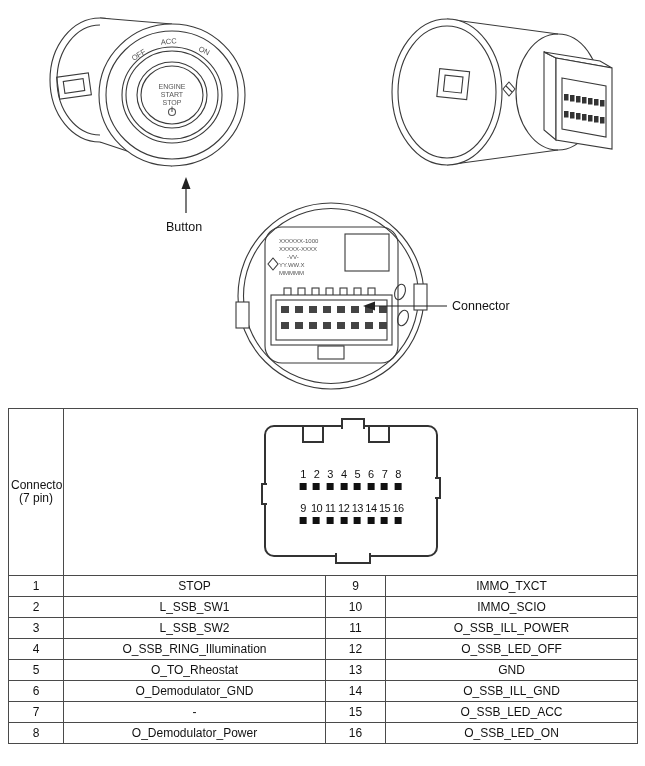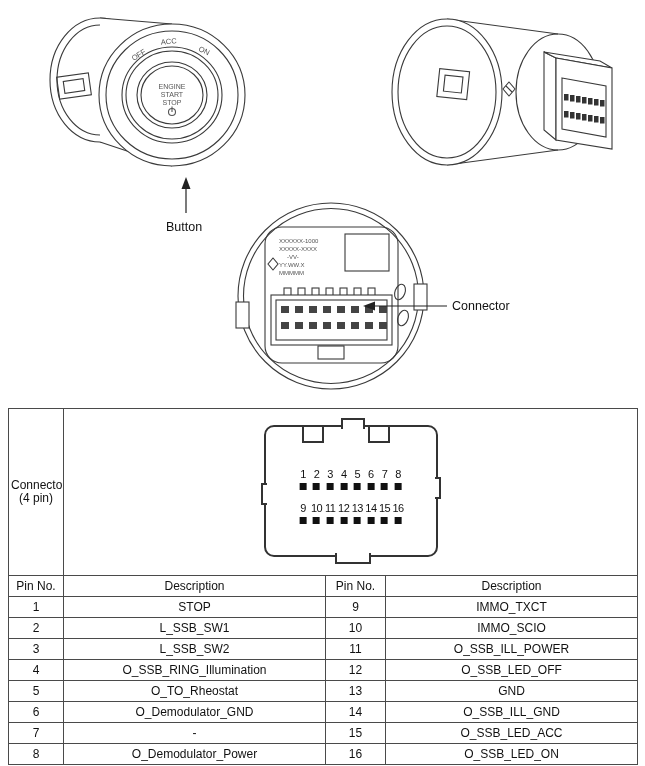--- a/index.html
+++ b/index.html
@@ -218,21 +218,21 @@
     <colgroup>
       <col style="width:55px">
         <col style="width:262px">
         <col style="width:60px">
         <col style="width:252px">
     </colgroup>
     <tbody>
       <tr class="diagram-row">
         <td class="conn-cell">
           <div>Connector</div>
-          <div>(4 pin)</div>
+          <div>(7 pin)</div>
         </td>
         <td colspan="3" class="diagram-cell">
           <div class="pinout">
             <div class="pinout-tab-top"></div>
             <div class="pinout-tab-bottom"></div>
             <div class="pinout-bump-left"></div>
             <div class="pinout-bump-right"></div>
             <div class="latch latch-1"></div>
             <div class="latch latch-2"></div>
             <div class="prow prow-1">
@@ -299,26 +299,20 @@
                   <span class="psq"></span>
                 </div>
               <div class="pcell">
                   <span class="pnum">16</span>
                   <span class="psq"></span>
                 </div>
             </div>
           </div>
         </td>
       </tr>
-      <tr class="header-row">
-        <td>Pin No.</td>
-        <td>Description</td>
-        <td>Pin No.</td>
-        <td>Description</td>
-      </tr>
       <tr>
         <td>1</td>
         <td>STOP</td>
         <td>9</td>
         <td>IMMO_TXCT</td>
       </tr>
       <tr>
         <td>2</td>
         <td>L_SSB_SW1</td>
         <td>10</td>

